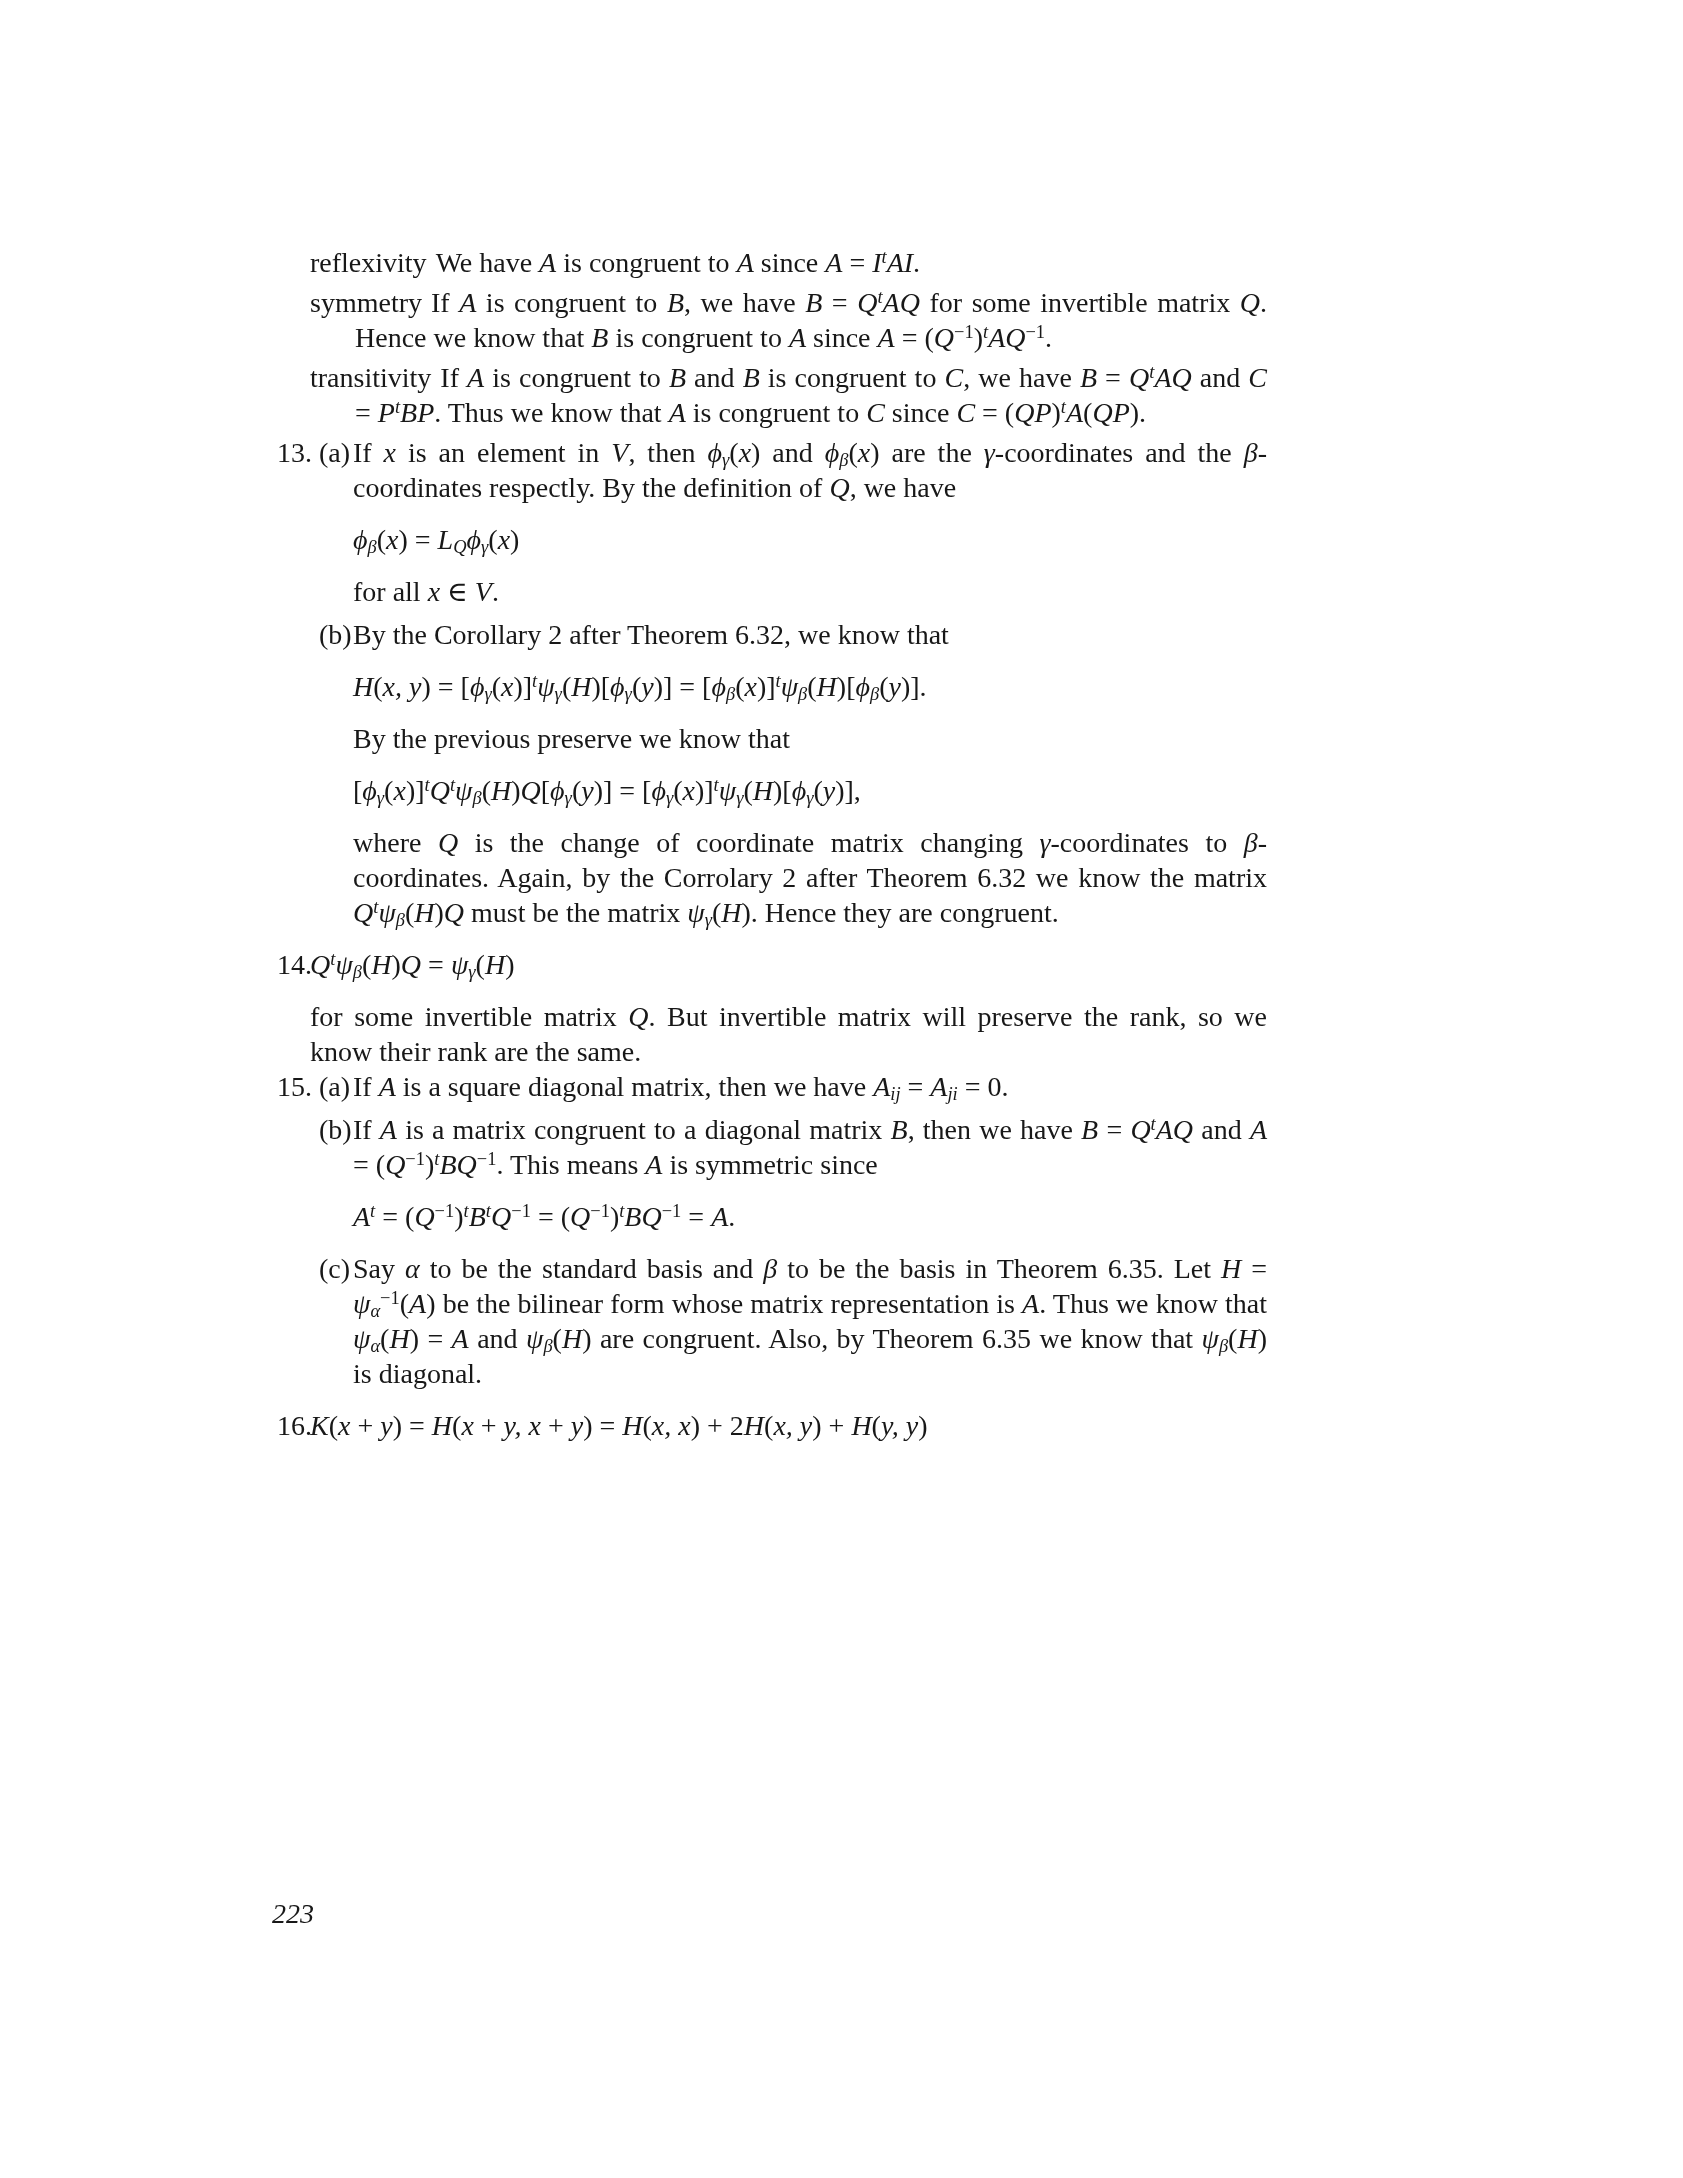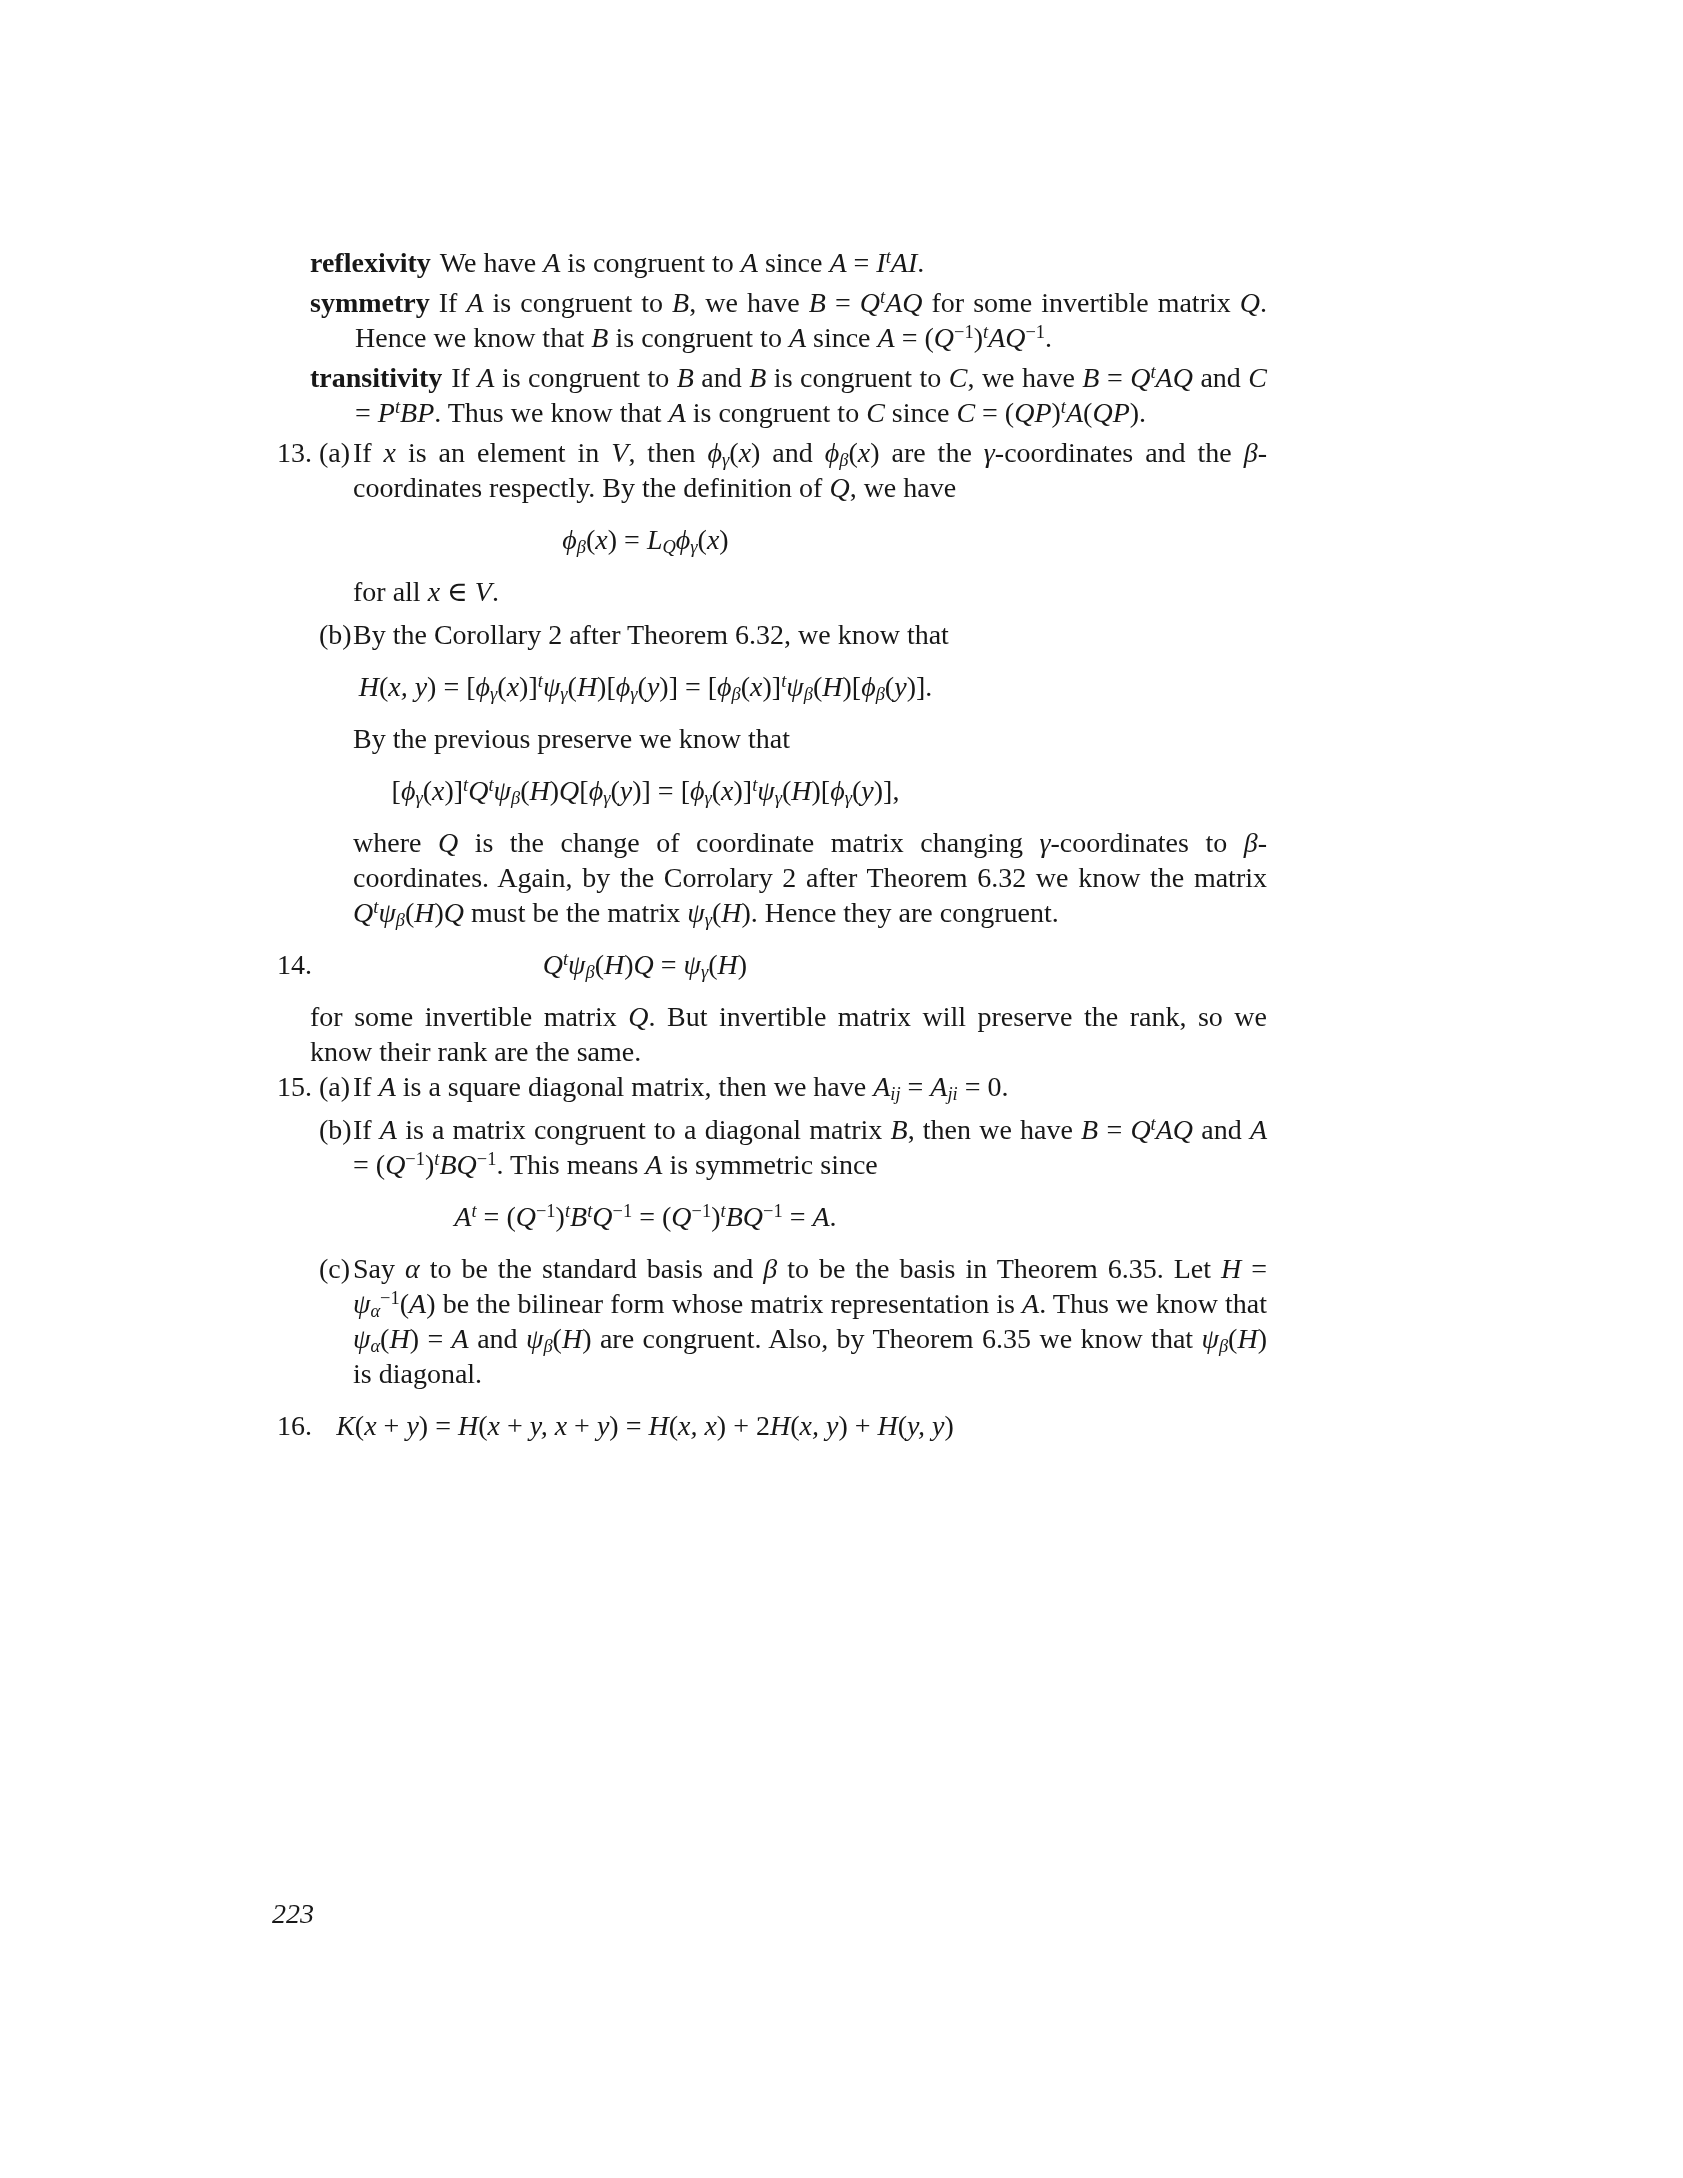--- a/index.html
+++ b/index.html
@@ -23,21 +23,21 @@
     width: 990px;
     line-height: 35px;
   }
   .desc-item {
     margin: 0 0 5px 33px;
     padding-left: 45px;
     text-indent: -45px;
     text-align: justify;
   }
   .desc-label {
-    font-weight: bold;
+    font-weight: normal;
     margin-right: 9px;
   }
   .enum-item {
     position: relative;
   }
   .enum-num {
     position: absolute;
     left: 0;
     top: 0;
   }
@@ -56,21 +56,20 @@
     left: 9px;
     top: 0;
   }
   .para {
     margin: 0;
     text-align: justify;
   }
   .equation {
     margin: 17px 0;
     width: 64%;
-    text-align: center;
     white-space: nowrap;
   }
   .enum-body > .equation {
     width: 70%;
   }
   sup, sub {
     font-size: 66%;
     line-height: 0;
   }
   sup { vertical-align: 0.5em; }

